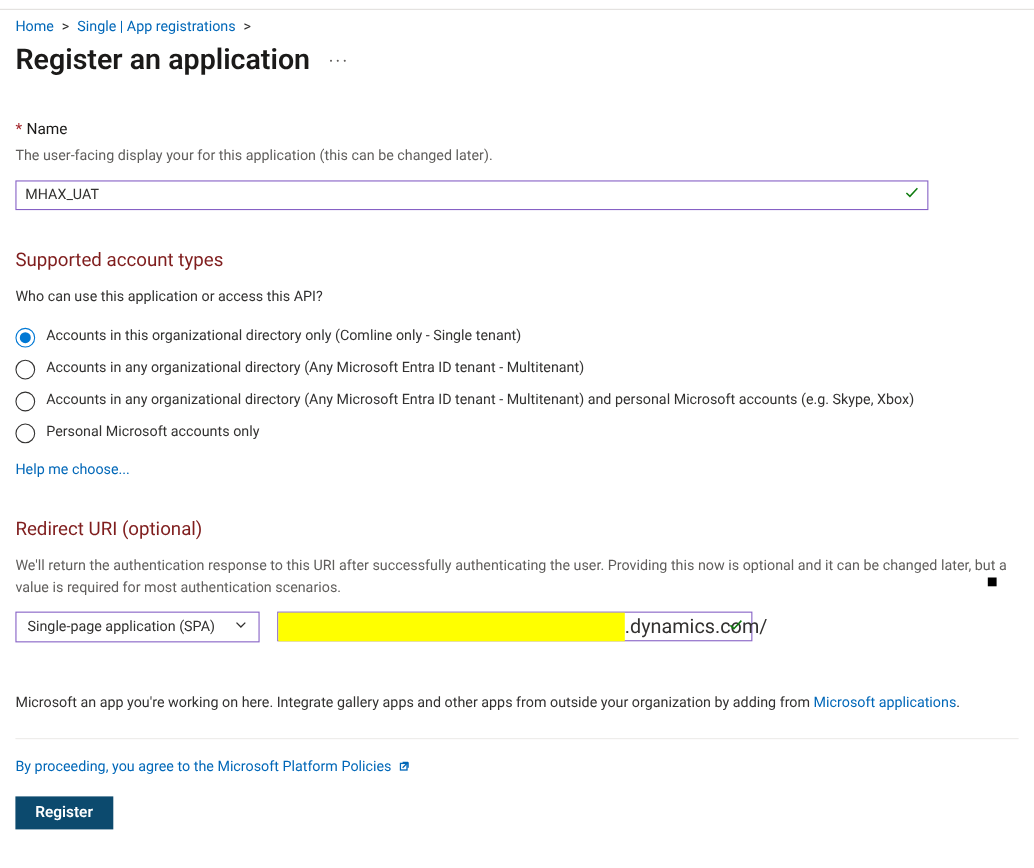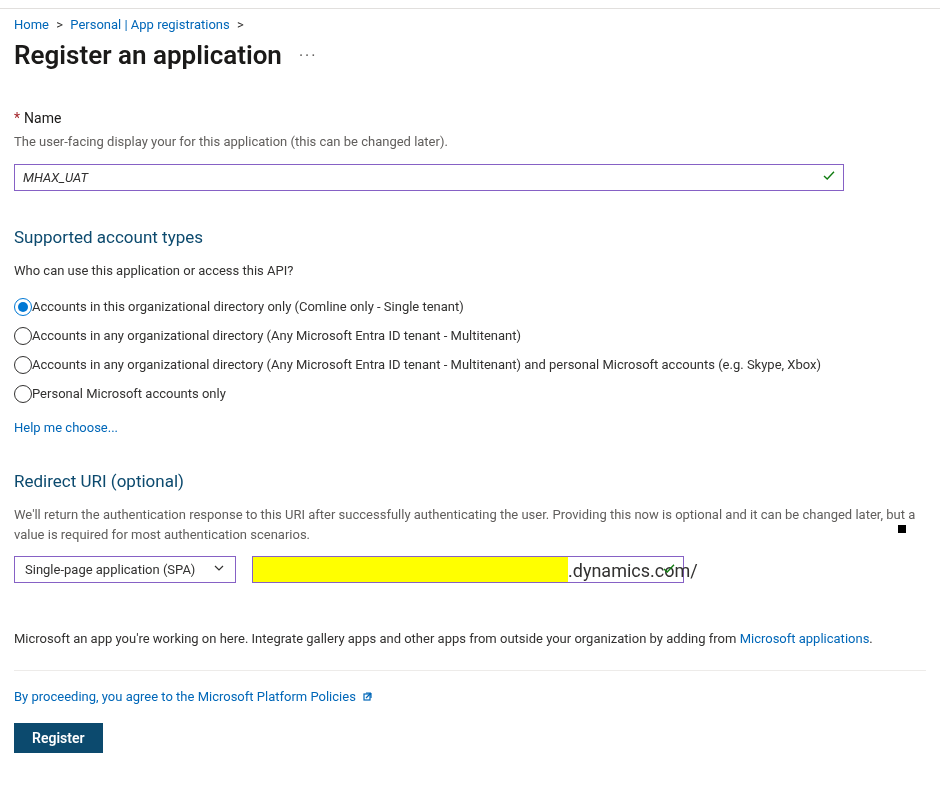--- a/index.html
+++ b/index.html
@@ -54,40 +54,40 @@
     width: 830px;
   }
   .text-input {
     width: 100%;
     padding: 5px 28px 5px 8px;
     font-size: 13px;
     border: 1px solid #8661c5;
     outline: none;
     color: #323130;
     font-family: inherit;
-    font-style: italic;
   }
   .check-icon {
     position: absolute;
     right: 8px;
     top: 50%;
     transform: translateY(-50%);
     color: #107c10;
     pointer-events: none;
   }
   .section-heading {
     font-size: 17px;
     font-weight: 400;
-    color: #0c4a6e;
+    color: #7f1d1d;
     margin-bottom: 14px;
   }
   .radio-group { }
   .radio-row {
     display: flex;
-    align-items: flex-end;
+    align-items: center;
+    gap: 10px;
     padding: 5px 0;
     cursor: pointer;
   }
   .radio-outer {
     flex: 0 0 18px;
     width: 18px; height: 18px;
     border: 1px solid #323130;
     border-radius: 50%;
     display: flex;
     align-items: center;
@@ -197,21 +197,21 @@
 </style>
 </head>
 <body>
 
 <div class="container">
 <div class="top-border"></div>
 
 <div class="breadcrumb">
   <a href="#">Home</a>
   <span class="sep">&gt;</span>
-  <a href="#">Personal | App registrations</a>
+  <a href="#">Single | App registrations</a>
   <span class="sep">&gt;</span>
 </div>
 
 <div class="title-row">
   <h1 class="page-title">Register an application</h1>
   <span class="ellipsis">···</span>
 </div>
 
 
 <div class="section">

